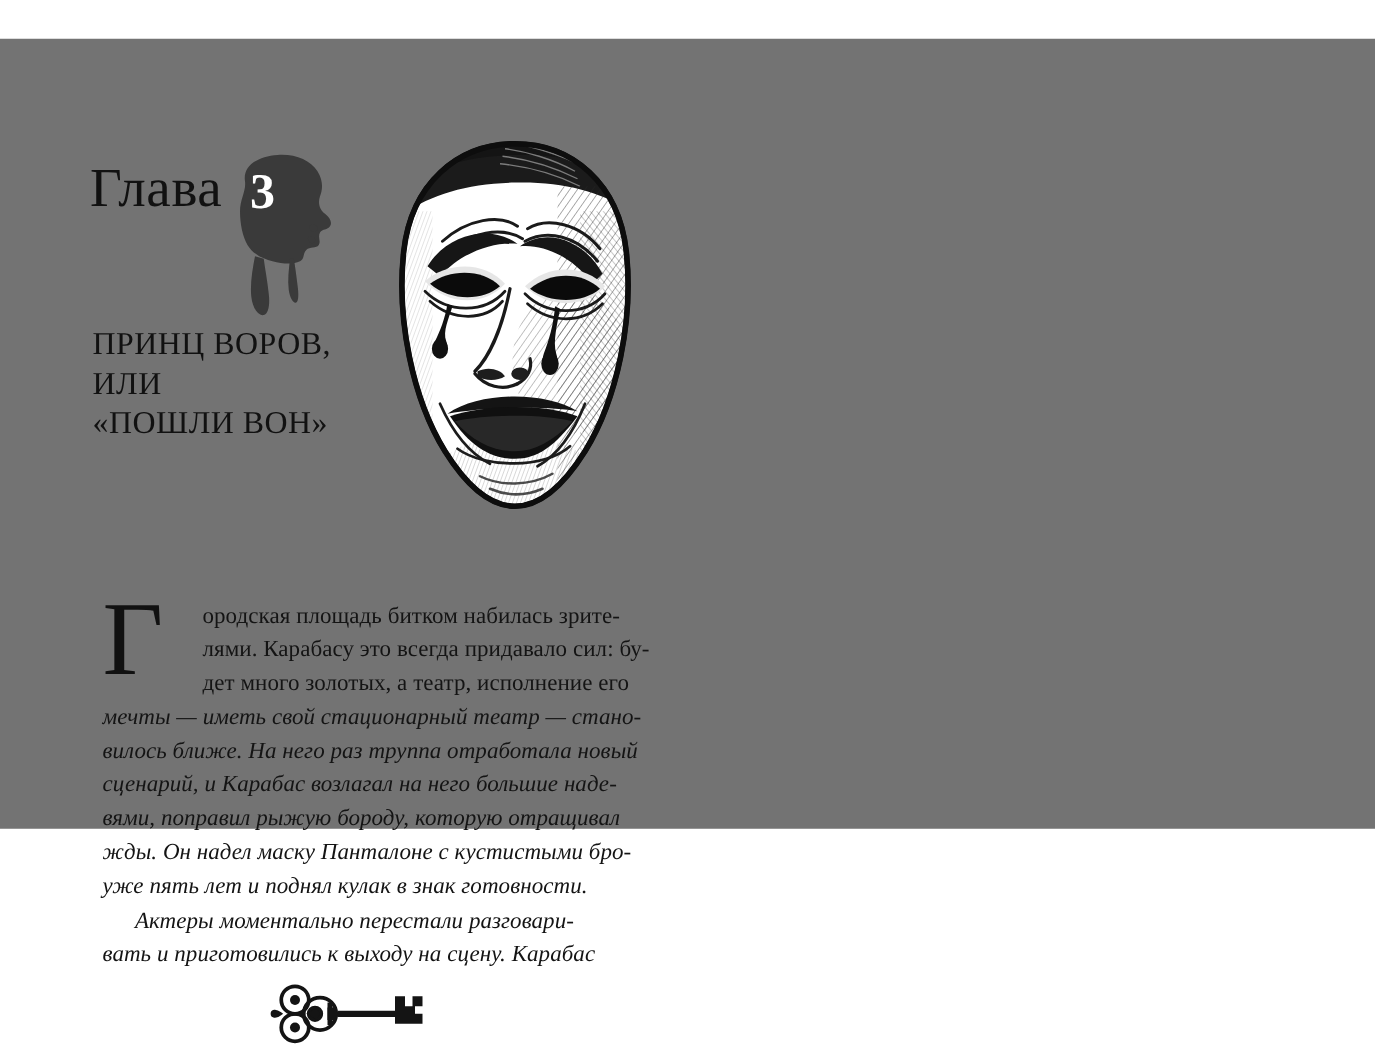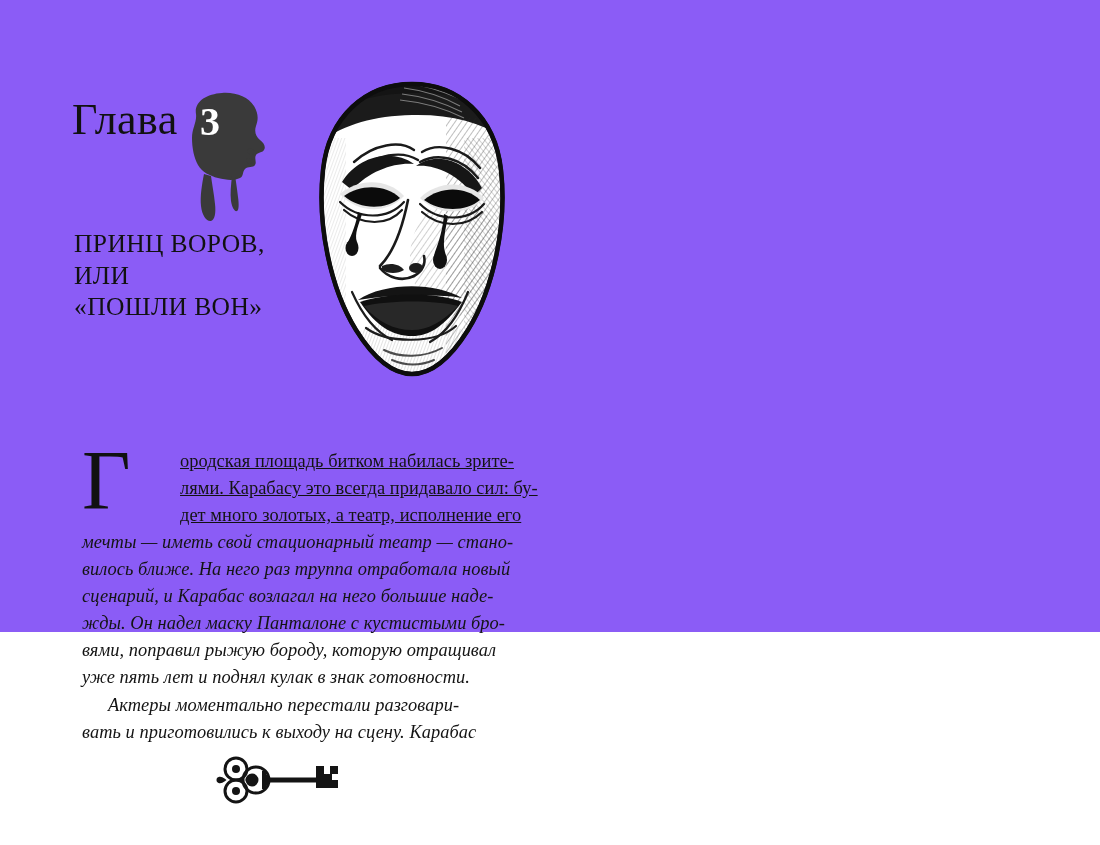--- a/index.html
+++ b/index.html
@@ -13,22 +13,23 @@
     height: 845px;
     overflow: hidden;
     font-family: "Liberation Serif", "DejaVu Serif", serif;
     color: #111111;
     -webkit-font-smoothing: antialiased;
   }
   .spread {
     position: relative;
     width: 1100px;
     height: 632px;
-    background: #8b5cf6;
+    background: #737373;
     display: flex;
+    margin-top: 31px;
   }
   .page {
     position: relative;
     width: 550px;
     height: 845px;
     box-sizing: border-box;
   }
 
   
   .page-left {
@@ -123,24 +124,23 @@
     left: 82px;
     top: 446px;
     font-family: "Liberation Serif", "DejaVu Serif", serif;
     font-size: 84px;
     line-height: 70px;
     color: #111111;
     font-weight: 400;
   }
   .first-para-lines {
     position: absolute;
-    left: 180px;
+    left: 162px;
     top: 448px;
     width: 324px;
-    text-decoration: underline;
   }
 
   
   .key-orn {
     position: absolute;
     width: 150px;
     height: 52px;
   }
   .key-left { left: 212px; top: 754px; }
   .key-orn svg { display: block; }
@@ -284,22 +284,22 @@
     <div class="first-para-lines">
       <span class="txtline">ородская  площадь  битком  набилась  зрите-</span>
       <span class="txtline">лями. Карабасу это всегда придавало сил: бу-</span>
       <span class="txtline">дет много золотых, а театр, исполнение его</span>
     </div>
 
     <div class="body-col body-col-left" style="top:529px;font-style:italic;">
       <span class="txtline">мечты  —  иметь  свой  стационарный  театр  —  стано-</span>
       <span class="txtline">вилось ближе. На него раз труппа отработала новый</span>
       <span class="txtline">сценарий, и Карабас возлагал на него большие наде-</span>
+      <span class="txtline">вями, поправил рыжую бороду, которую отращивал</span>
       <span class="txtline">жды. Он надел маску Панталоне с кустистыми бро-</span>
-      <span class="txtline">вями, поправил рыжую бороду, которую отращивал</span>
       <span class="txtline">уже пять лет и поднял кулак в знак готовности.</span>
       <span class="txtline indent">Актеры   моментально   перестали   разговари-</span>
       <span class="txtline">вать и приготовились к выходу на сцену. Карабас</span>
     </div>
 
     <div class="key-orn key-left">
       <svg width="150" height="52" viewBox="0 0 150 52" xmlns="http://www.w3.org/2000/svg">
         <g fill="none" stroke="#141414" stroke-width="3">
           <circle cx="24" cy="15" r="11"></circle>
           <circle cx="24" cy="37" r="11"></circle>

